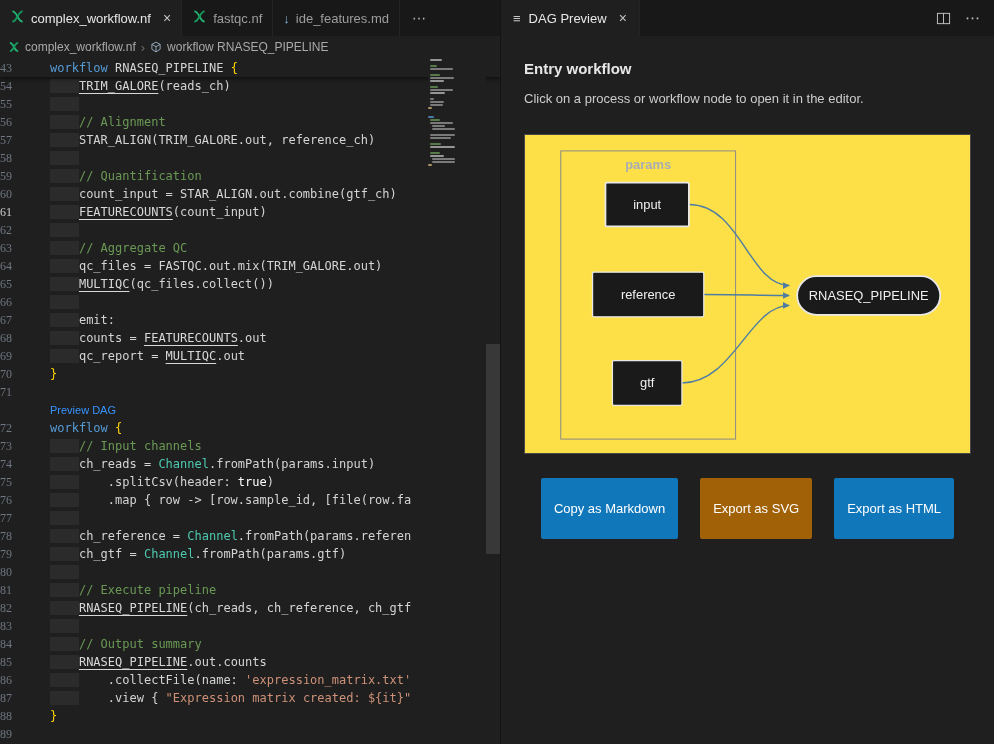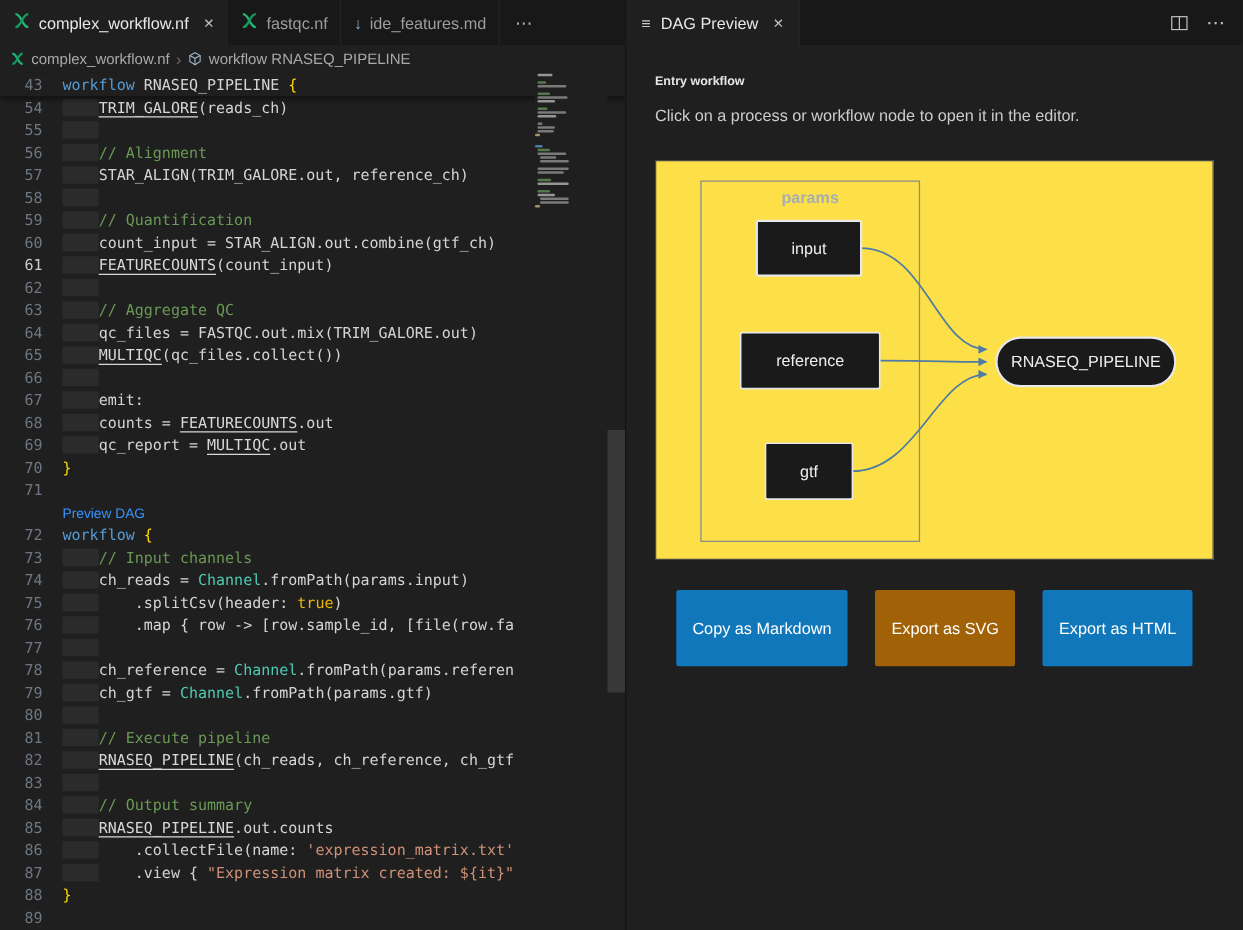--- a/index.html
+++ b/index.html
@@ -18,52 +18,52 @@
   .breadcrumbs { height:22px; background:#1f1f1f; display:flex; align-items:center; gap:5px;
                  padding:0 8px; font-size:12px; color:#a9a9a9; }
   .bc-sep { color:#6b6b6b; font-size:13px; }
 
   .editor-pane { position:relative; flex:1; overflow:hidden;
                  font-family:"DejaVu Sans Mono", monospace; font-size:12px; line-height:18px; color:#d4d4d4; }
   .sticky { position:absolute; top:0; left:0; right:0; height:19px; background:#1f1f1f;
             box-shadow:0 2px 4px rgba(0,0,0,0.5); z-index:4; display:flex; align-items:center; white-space:pre; }
   .lines { position:absolute; top:19px; left:0; right:0; }
   .row { display:flex; height:18px; line-height:18px; white-space:pre; }
-  .gut { width:50px; min-width:50px; text-align:right; padding-right:16px; color:#6e7681; }
+  .gut { width:50px; min-width:50px; text-align:left; padding-right:16px; color:#6e7681;font-family:Liberation Serif, serif; }
   .row.cur .gut { color:#cccccc; }
   .code { white-space:pre; }
   .ind { background:#2b2b2b; }
 
   .tk-p { color:#d4d4d4; }
   .tk-k { color:#569cd6; }
   .tk-c { color:#6a9955; }
   .tk-s { color:#ce9178; }
   .tk-t { color:#4ec9b0; }
-  .tk-b { color:#eab308; }
+  .tk-b { color:#ffffff; }
   .tk-y { color:#ffd700; }
   .tk-l { color:#d8d8d8; text-decoration:underline; text-underline-offset:2.5px; }
   .tk-e { color:#3794ff; font-family:"Liberation Sans", sans-serif; font-size:11px; }
 
   .minimap { position:absolute; top:0; right:14px; width:58px; bottom:0; background:#1f1f1f;
              z-index:6; padding-top:1px; }
   .mm-row { height:2px; margin-bottom:1px; border-radius:1px; }
   .scrollbar { position:absolute; top:0; right:0; width:14px; bottom:0; z-index:7; }
   .thumb { position:absolute; top:286px; right:0; width:14px; height:210px; background:rgba(121,121,121,0.28); }
 
   
   .panel { flex:1; display:flex; flex-direction:column; background:#1f1f1f; border-left:1px solid #141414; }
   .panel-header { height:36px; background:#181818; display:flex; align-items:stretch; }
   .panel-tab { display:flex; align-items:center; gap:8px; padding:0 12px; background:#1f1f1f;
                color:#e7e7e7; font-size:13px; border-right:1px solid #242424; cursor:pointer; }
   .panel-tab .licon { color:#c5c5c5; font-size:13px; }
   .panel-tab .close { color:#c5c5c5; font-size:14px; margin-left:4px; }
   .panel-actions { margin-left:auto; display:flex; align-items:center; gap:14px; padding:0 14px; color:#c5c5c5; }
   .panel-actions span { cursor:pointer; display:flex; align-items:center; font-size:15px; }
   .panel-body { flex:1; padding:18px 23px 0 23px; overflow:hidden; }
-  .panel-title { font-size:10px; font-weight:bold; color:#e7e7e7; margin:6px 0 14px 0; }
+  .panel-title { font-size:15px; font-weight:bold; color:#e7e7e7; margin:6px 0 14px 0; }
   .panel-desc { font-size:13px; color:#cccccc; margin-bottom:28px; }
   .dag-wrap { width:447px; height:320px; border:1px solid #474747; background:#fde047; position:relative; }
   .dag-wrap svg { position:absolute; inset:0; width:100%; height:100%; }
   .btn-row { display:flex; gap:22px; margin-top:24px; width:447px; justify-content:center; }
   .btn { background:#1177bb; color:#ffffff; font-size:13px; padding:23px 13px; border:none;
          border-radius:2px; cursor:pointer; font-family:"Liberation Sans", sans-serif; white-space:nowrap; }
 </style>
 </head>
 <body>
 

